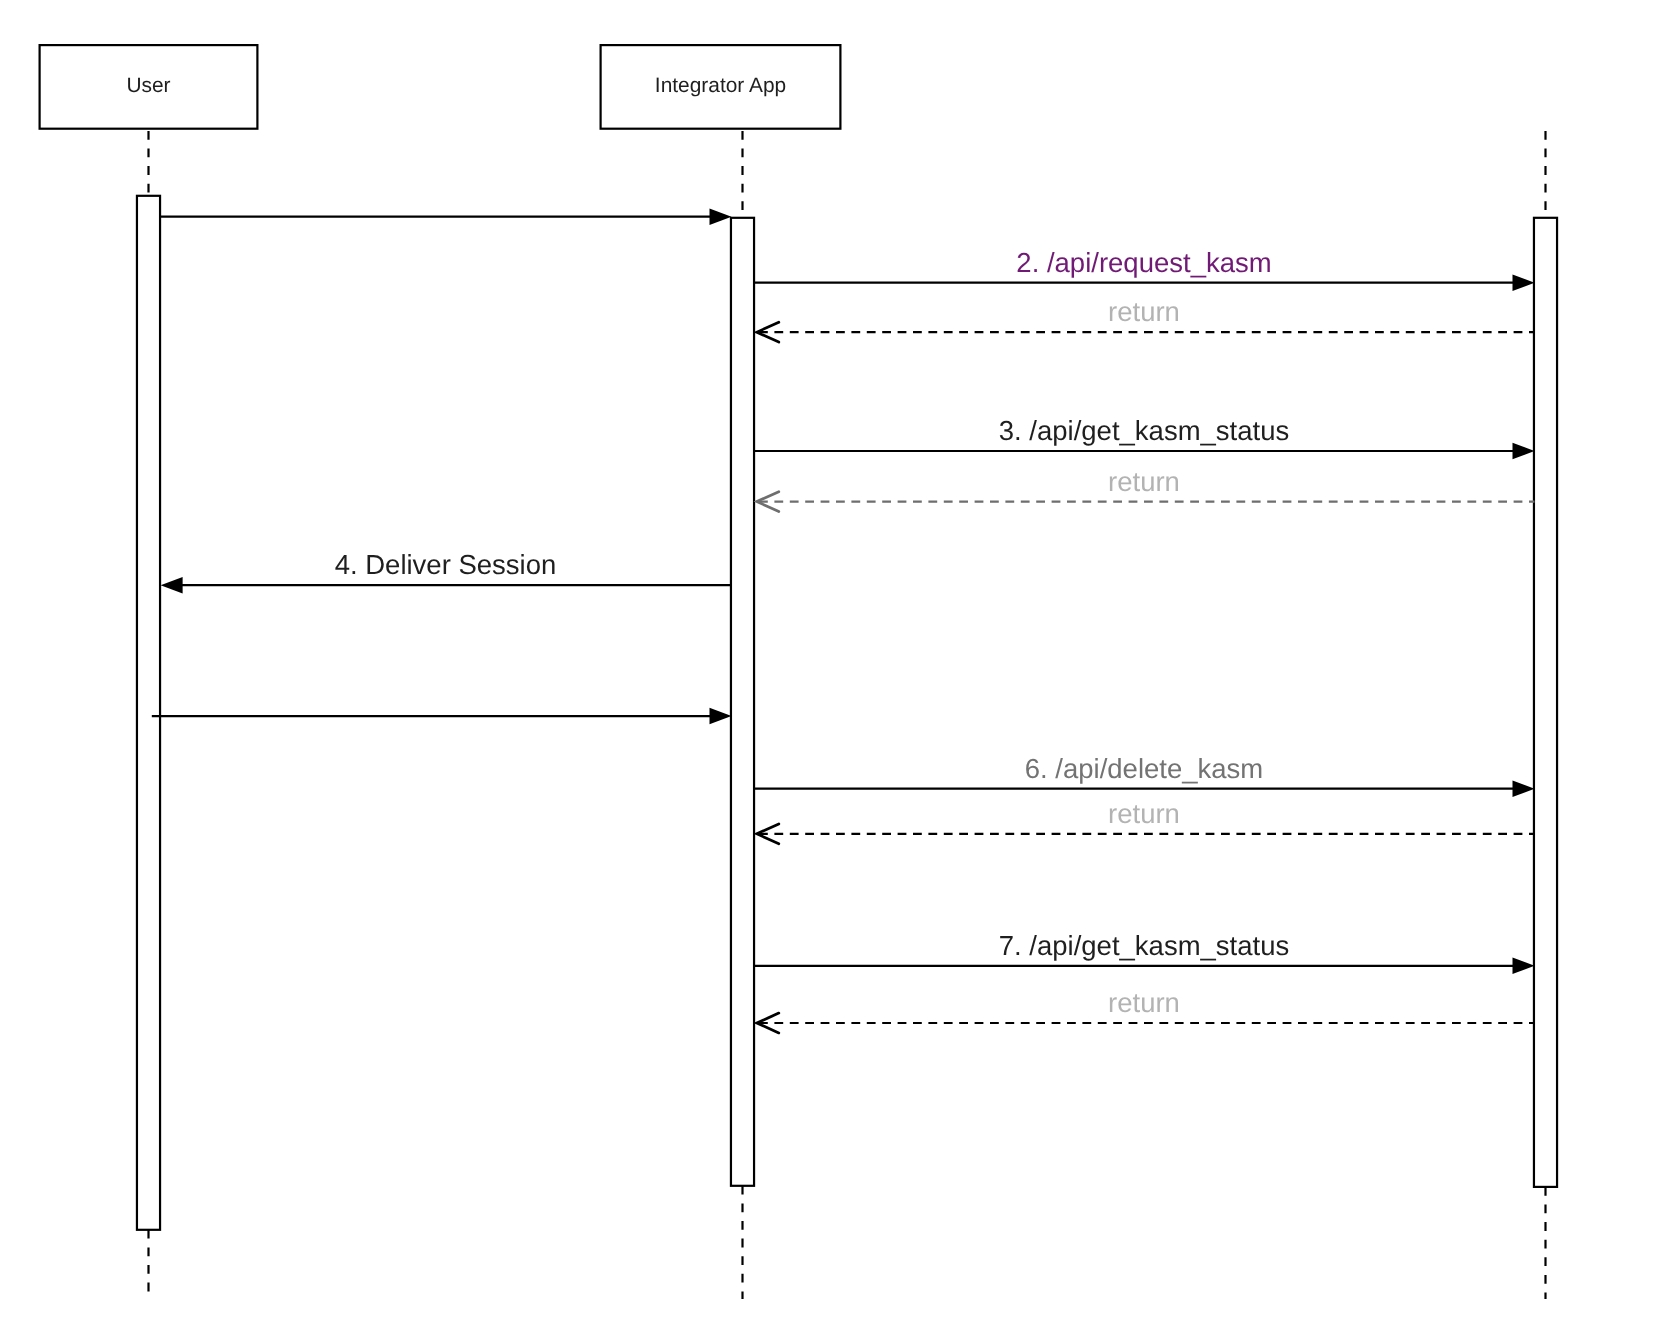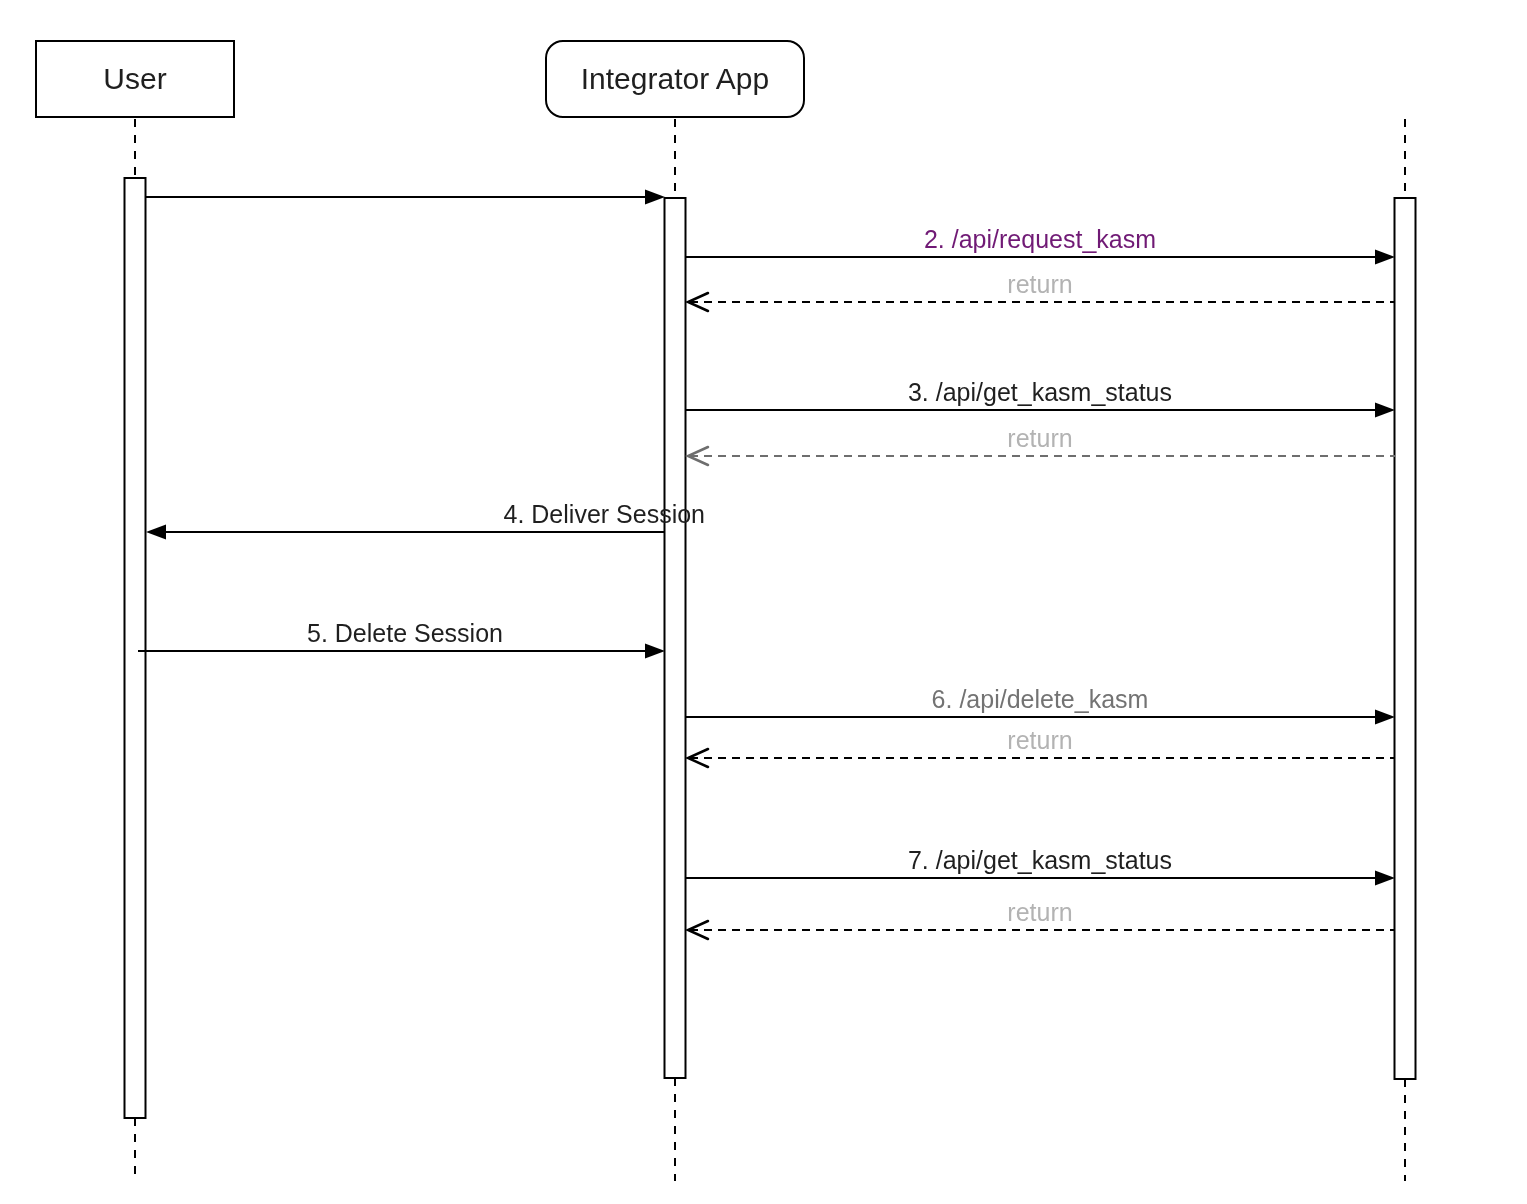--- a/index.html
+++ b/index.html
@@ -52,21 +52,21 @@
   .actor-box {
     position: absolute;
     top: 40px;
     height: 78px;
     box-sizing: border-box;
     border: 2px solid #000000;
     background: #ffffff;
     display: flex;
     align-items: center;
     justify-content: center;
-    font-size: 30px;
+    font-size: 19px;
     color: #1f1f1f;
   }
   .msg-label {
     position: absolute;
     width: 600px;
     height: 30px;
     line-height: 30px;
     text-align: center;
     font-size: 25px;
     color: #1f1f1f;
@@ -143,36 +143,35 @@
 
     <g>
       <line class="return-line" x1="690" y1="930" x2="1395" y2="930"></line>
       <path class="arrow-head-open" d="M708 921 L688 930 L708 939"></path>
     </g>
   </svg>
 
   <div class="actor-box" style="left:35px; width:200px;">
     <span>User</span>
   </div>
-  <div class="actor-box" style="left:545px; width:260px;border-radius:18px;">
+  <div class="actor-box" style="left:545px; width:220px;">
     <span>Integrator App</span>
   </div>
 
 
   <div class="msg-label" style="left: 740px; top: 224px; color: #701a75;">2. /api/request_kasm</div>
 
   <div class="msg-label return-label" style="left: 740px; top: 269px; color: rgb(179, 179, 179);">return</div>
 
   <div class="msg-label" style="left: 740px; top: 377px; color: rgb(31, 31, 31);">3. /api/get_kasm_status</div>
 
   <div class="msg-label return-label" style="left: 740px; top: 423px; color: rgb(179, 179, 179);">return</div>
 
-  <div class="msg-label" style="left: 105px; top: 499px; color: rgb(31, 31, 31); text-align: right;">4. Deliver Session</div>
+  <div class="msg-label" style="left: 105px; top: 499px; color: rgb(31, 31, 31);">4. Deliver Session</div>
 
-  <div class="msg-label" style="left: 105px; top: 618px; color: rgb(31, 31, 31);">5. Delete Session</div>
 
   <div class="msg-label" style="left: 740px; top: 684px; color: #737373;">6. /api/delete_kasm</div>
 
   <div class="msg-label return-label" style="left: 740px; top: 725px; color: rgb(179, 179, 179);">return</div>
 
   <div class="msg-label" style="left: 740px; top: 845px; color: rgb(31, 31, 31);">7. /api/get_kasm_status</div>
 
   <div class="msg-label return-label" style="left: 740px; top: 897px; color: rgb(179, 179, 179);">return</div>
 </div>
 

